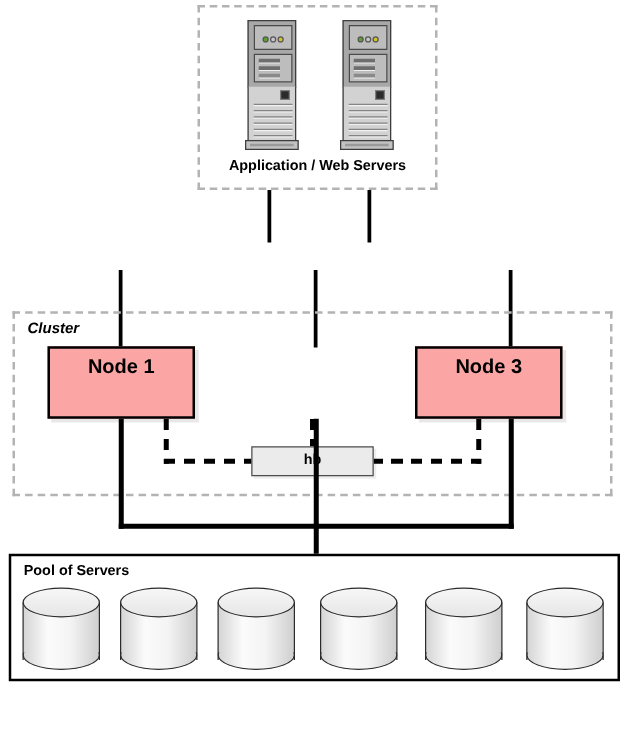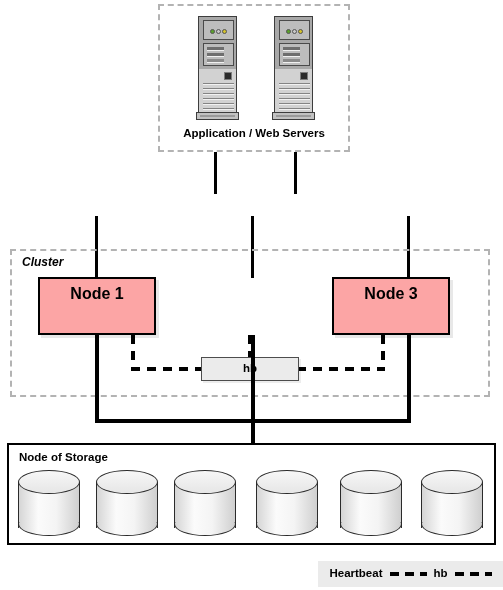--- a/index.html
+++ b/index.html
@@ -324,21 +324,21 @@
 
   <div class="abs lbl" id="hb-box">hb</div>
 
   <div class="abs vline-thick" style="left:95px;  top:335px; height:88px;"></div>
   <div class="abs vline-thick" style="left:251px; top:335px; height:88px;"></div>
   <div class="abs vline-thick" style="left:407px; top:335px; height:88px;"></div>
   <div class="abs hline-thick" style="left:95px; top:419px; width:316px;"></div>
   <div class="abs vline-thick" style="left:251px; top:419px; height:26px;"></div>
 
   <div class="abs" id="storage-box"></div>
-  <div class="abs lbl" id="storage-label">Node of Storage</div>
+  <div class="abs lbl" id="storage-label">Pool of Servers</div>
 
   <div class="abs cylinder" style="left:18px; top:474px;">
     <div class="cyl-shadow"></div>
     <div class="cyl-body"></div>
     <div class="cyl-bottom"></div>
     <div class="cyl-top"></div>
   </div>
   <div class="abs cylinder" style="left:96px; top:474px;">
     <div class="cyl-shadow"></div>
     <div class="cyl-body"></div>
@@ -363,20 +363,14 @@
     <div class="cyl-bottom"></div>
     <div class="cyl-top"></div>
   </div>
   <div class="abs cylinder" style="left:421px; top:474px;">
     <div class="cyl-shadow"></div>
     <div class="cyl-body"></div>
     <div class="cyl-bottom"></div>
     <div class="cyl-top"></div>
   </div>
 
-  <div class="abs" id="legend">
-    <span class="lbl" id="legend-label">Heartbeat</span>
-    <span class="legend-dash"></span>
-    <span class="lbl" id="legend-hb-text">hb</span>
-    <span class="legend-dash"></span>
-  </div>
 
 </div>
 
 </body></html>

